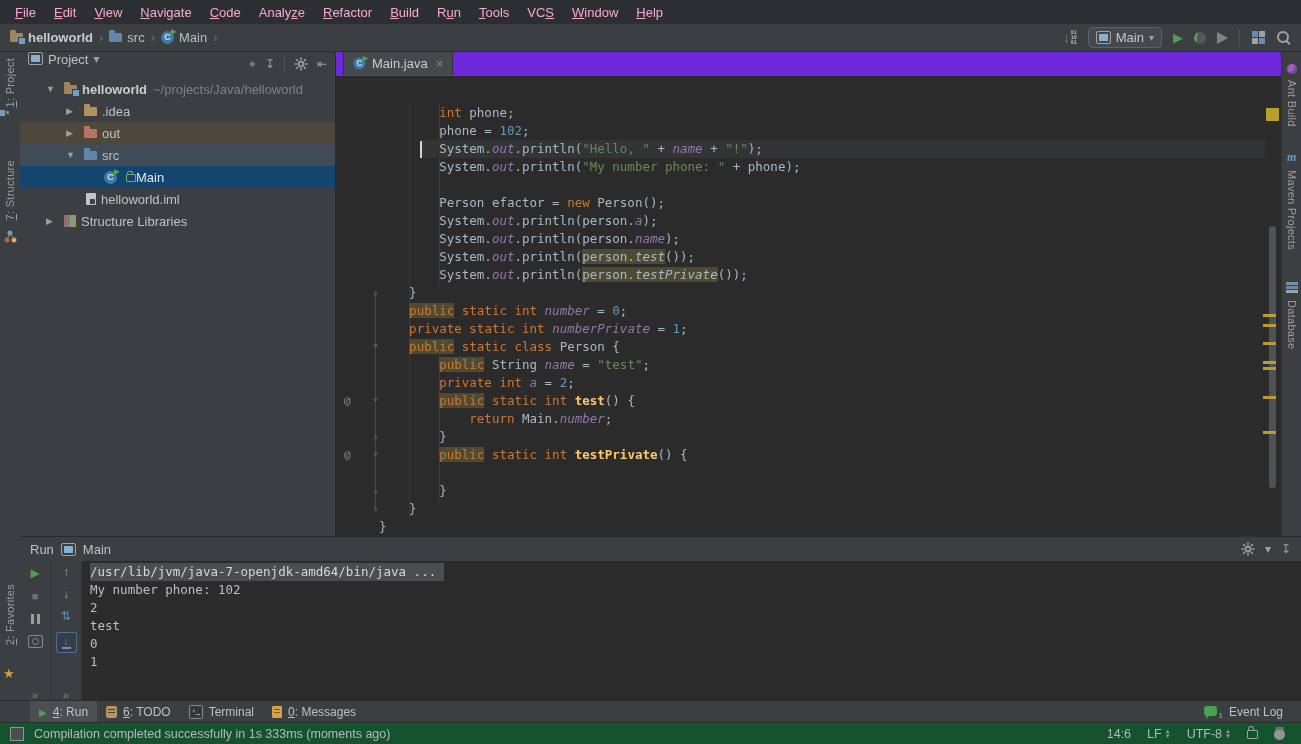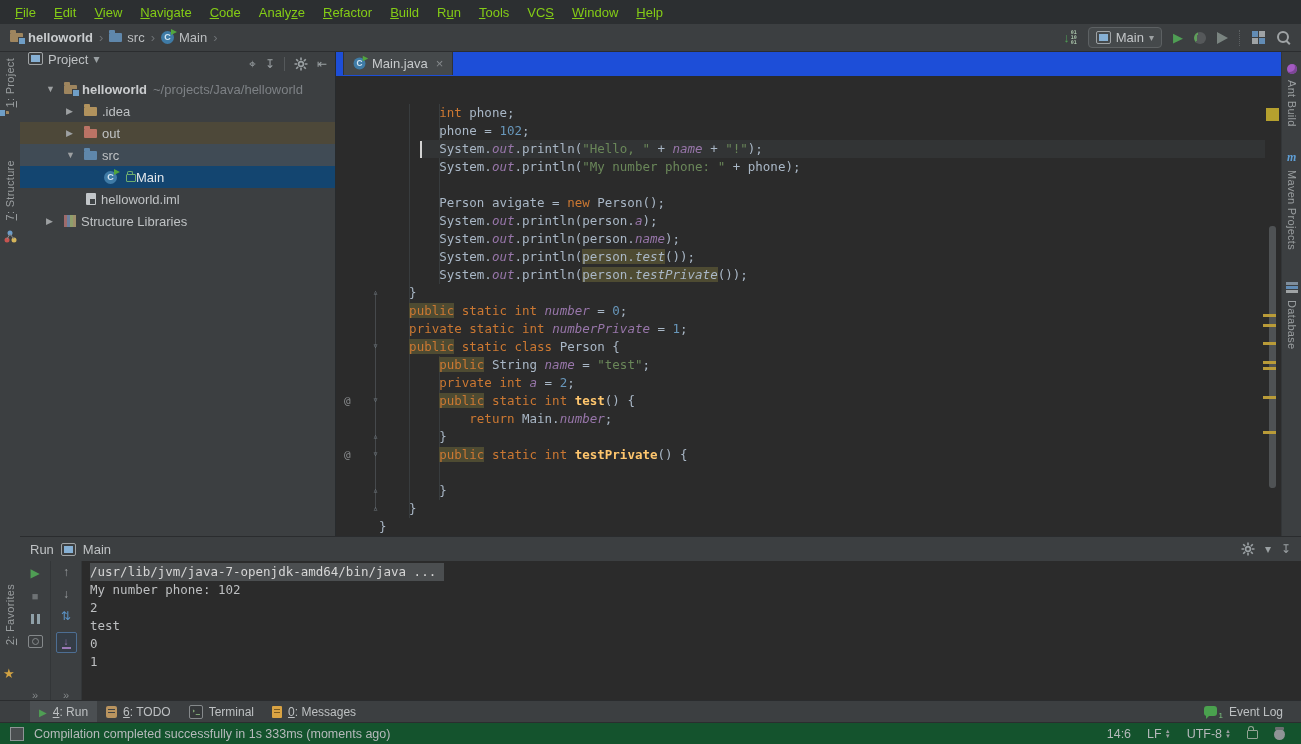--- a/index.html
+++ b/index.html
@@ -3,21 +3,21 @@
 <meta charset="utf-8">
 <style>
   html,body{margin:0;padding:0;background:#1e1e1e}
   #app{position:relative;width:1301px;height:744px;background:#3c3f41;overflow:hidden;
        font-family:"Liberation Sans",sans-serif;font-size:13px;color:#bbbec0;cursor:default}
   u{text-decoration:underline}
 
   
   #menubar{position:absolute;left:0;top:0;right:0;height:24px;background:#2c2f31;
            display:flex;align-items:center;padding-left:6px}
-  .menu-item{padding:3px 9px;color:#84cc16;white-space:nowrap}
+  .menu-item{padding:3px 9px;color:#f9a8d4;white-space:nowrap}
 
   
   #navbar{position:absolute;left:0;top:24px;right:0;height:27px;background:#3c3f41;
           border-bottom:1px solid #2b2d2f;display:flex;align-items:center}
   #breadcrumbs{display:flex;align-items:center;margin-left:10px}
   .crumb{display:flex;align-items:center;gap:5px}
   .crumb .bold{font-weight:bold;color:#c9ccce}
   .crumb-sep{color:#6d7174;margin:0 6px;font-size:13px}
   #nav-right{margin-left:auto;display:flex;align-items:center;gap:11px;padding-right:10px}
   .icon-bin{display:flex;align-items:center;gap:1px}
@@ -85,21 +85,21 @@
   .icon-lock{position:relative;width:8px;height:6px;border:1px solid #6fae6f;border-radius:1px;margin:2px 0 0 4px;flex:none}
   .icon-lock::before{content:"";position:absolute;top:-4px;left:0;width:4px;height:3px;border:1px solid #6fae6f;
       border-bottom:none;border-radius:2px 2px 0 0}
   .icon-file{position:relative;width:10px;height:12px;background:#c2c6c9;border-radius:1px;flex:none;margin-left:2px}
   .icon-file::after{content:"";position:absolute;right:1px;bottom:1px;width:5px;height:5px;background:#3e4244}
   .icon-library{width:12px;height:12px;flex:none;
       background:linear-gradient(90deg,#9e6b6b 0 3px,#6b809e 3px 6px,#8f9e6b 6px 9px,#9e8f6b 9px 12px)}
 
   
   #editor{position:absolute;left:336px;top:52px;width:945px;height:484px;background:#2b2b2b}
-  #tabbar{position:absolute;left:0;top:0;right:0;height:24px;background:#1d4ed8;border-bottom:1px solid #282b2d}
+  #tabbar{position:absolute;left:0;top:0;right:0;height:24px;background:#6d28d9;border-bottom:1px solid #282b2d}
   .tab{position:absolute;left:7px;top:0;height:23px;display:flex;align-items:center;gap:6px;padding:0 9px;
        background:#45494b;border-left:1px solid #303335;border-right:1px solid #303335;color:#c7cacc}
   .tab .small{transform:scale(.92)}
   .tab-close{color:#85898c;font-size:13px;margin-left:2px}
   #code{position:absolute;left:0;top:24px;right:0;bottom:0;overflow:hidden;
         font:12.5px/18px "DejaVu Sans Mono",monospace}
   .cline{position:absolute;left:43px;height:18px;white-space:pre;z-index:2}
   .tk-d{color:#a9b7c6}
   .tk-k{color:#cc7832}
   .tk-n{color:#6897bb}
@@ -331,21 +331,21 @@
         <div class="guide" style="left: 103px; top: 28px; height: 180px;"></div>
         <div class="guide" style="left: 103px; top: 280px; height: 144px;"></div>
         <div id="fold-line" style="top: 217px; height: 216px;"></div>
         <div class="cline" style="top: 28px;"><span class="tk-d">        </span><span class="tk-k">int</span><span class="tk-d"> phone;</span></div>
         <div class="cline" style="top: 46px;"><span class="tk-d">        phone = </span><span class="tk-n">102</span><span class="tk-d">;</span></div>
         <div class="current-line" style="top: 64px;"></div>
         <div class="cline" style="top: 64px;"><span class="tk-d">        System.</span><span class="tk-f">out</span><span class="tk-d">.println(</span><span class="tk-s">"Hello, "</span><span class="tk-d"> + </span><span class="tk-f">name</span><span class="tk-d"> + </span><span class="tk-s">"!"</span><span class="tk-d">);</span></div>
         <div class="caret" style="top: 65px;"></div>
         <div class="cline" style="top: 82px;"><span class="tk-d">        System.</span><span class="tk-f">out</span><span class="tk-d">.println(</span><span class="tk-s">"My number phone: "</span><span class="tk-d"> + phone);</span></div>
         <div class="cline" style="top: 100px;"></div>
-        <div class="cline" style="top: 118px;"><span class="tk-d">        Person avigate = </span><span class="tk-k">new</span><span class="tk-d"> Person();</span></div>
+        <div class="cline" style="top: 118px;"><span class="tk-d">        Person efactor = </span><span class="tk-k">new</span><span class="tk-d"> Person();</span></div>
         <div class="cline" style="top: 136px;"><span class="tk-d">        System.</span><span class="tk-f">out</span><span class="tk-d">.println(person.</span><span class="tk-f">a</span><span class="tk-d">);</span></div>
         <div class="cline" style="top: 154px;"><span class="tk-d">        System.</span><span class="tk-f">out</span><span class="tk-d">.println(person.</span><span class="tk-f">name</span><span class="tk-d">);</span></div>
         <div class="cline" style="top: 190px;"><span class="tk-d">        System.</span><span class="tk-f">out</span><span class="tk-d">.println(</span><span class="tk-hd">person.</span><span class="tk-hi">testPrivate</span><span class="tk-d">());</span></div>
         <div class="cline" style="top: 172px;"><span class="tk-d">        System.</span><span class="tk-f">out</span><span class="tk-d">.println(</span><span class="tk-hd">person.</span><span class="tk-hi">test</span><span class="tk-d">());</span></div>
         <div class="cline" style="top: 208px;"><span class="tk-d">    }</span></div>
         <div class="fold" style="top: 209px;">▵</div>
         <div class="cline" style="top: 226px;"><span class="tk-d">    </span><span class="tk-hk">public</span><span class="tk-d"> </span><span class="tk-k">static</span><span class="tk-d"> </span><span class="tk-k">int</span><span class="tk-d"> </span><span class="tk-f">number</span><span class="tk-d"> = </span><span class="tk-n">0</span><span class="tk-d">;</span></div>
         <div class="cline" style="top: 244px;"><span class="tk-d">    </span><span class="tk-k">private</span><span class="tk-d"> </span><span class="tk-k">static</span><span class="tk-d"> </span><span class="tk-k">int</span><span class="tk-d"> </span><span class="tk-f">numberPrivate</span><span class="tk-d"> = </span><span class="tk-n">1</span><span class="tk-d">;</span></div>
         <div class="cline" style="top: 262px;"><span class="tk-d">    </span><span class="tk-hk">public</span><span class="tk-d"> </span><span class="tk-k">static</span><span class="tk-d"> </span><span class="tk-k">class</span><span class="tk-d"> Person {</span></div>
         <div class="fold" style="top: 263px;">▿</div>

